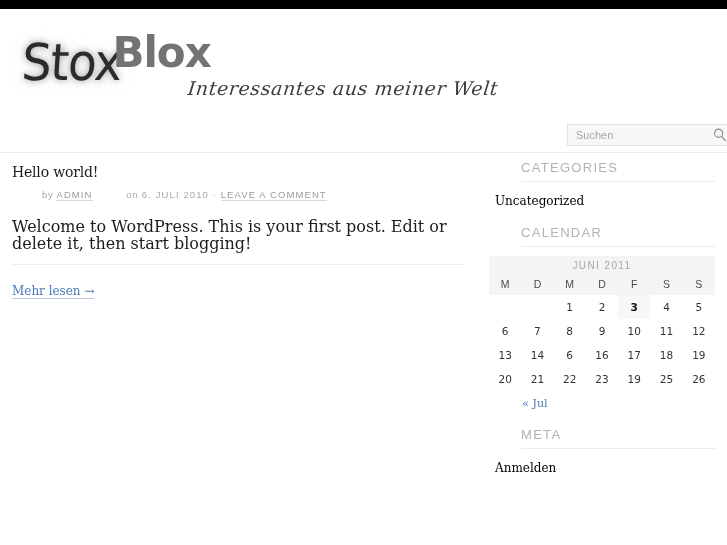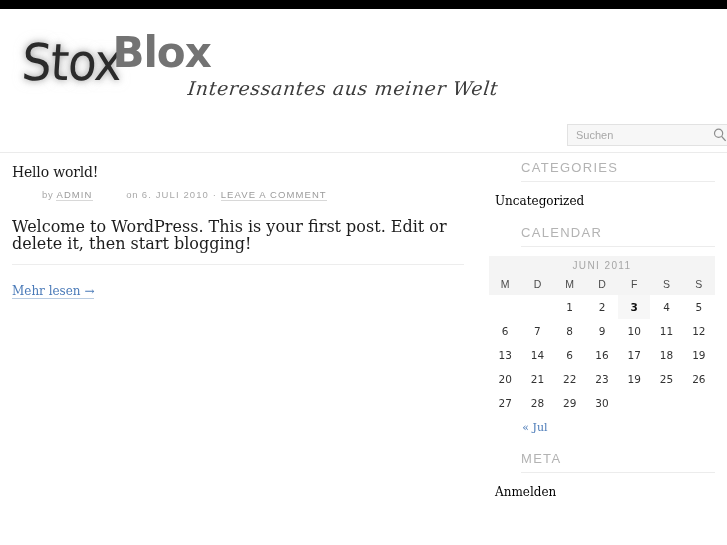--- a/index.html
+++ b/index.html
@@ -350,29 +350,20 @@
           </tr>
           <tr>
             <td>20</td>
             <td>21</td>
             <td>22</td>
             <td>23</td>
             <td>19</td>
             <td>25</td>
             <td>26</td>
           </tr>
-          <tr>
-            <td>27</td>
-            <td>28</td>
-            <td>29</td>
-            <td>30</td>
-            <td></td>
-            <td></td>
-            <td></td>
-          </tr>
         </tbody>
       <tfoot>
         <tr>
           <td></td>
           <td colspan="6" style="text-align:left;">
             <a href="#">« Jul</a>
           </td>
         </tr>
       </tfoot>
     </table>

